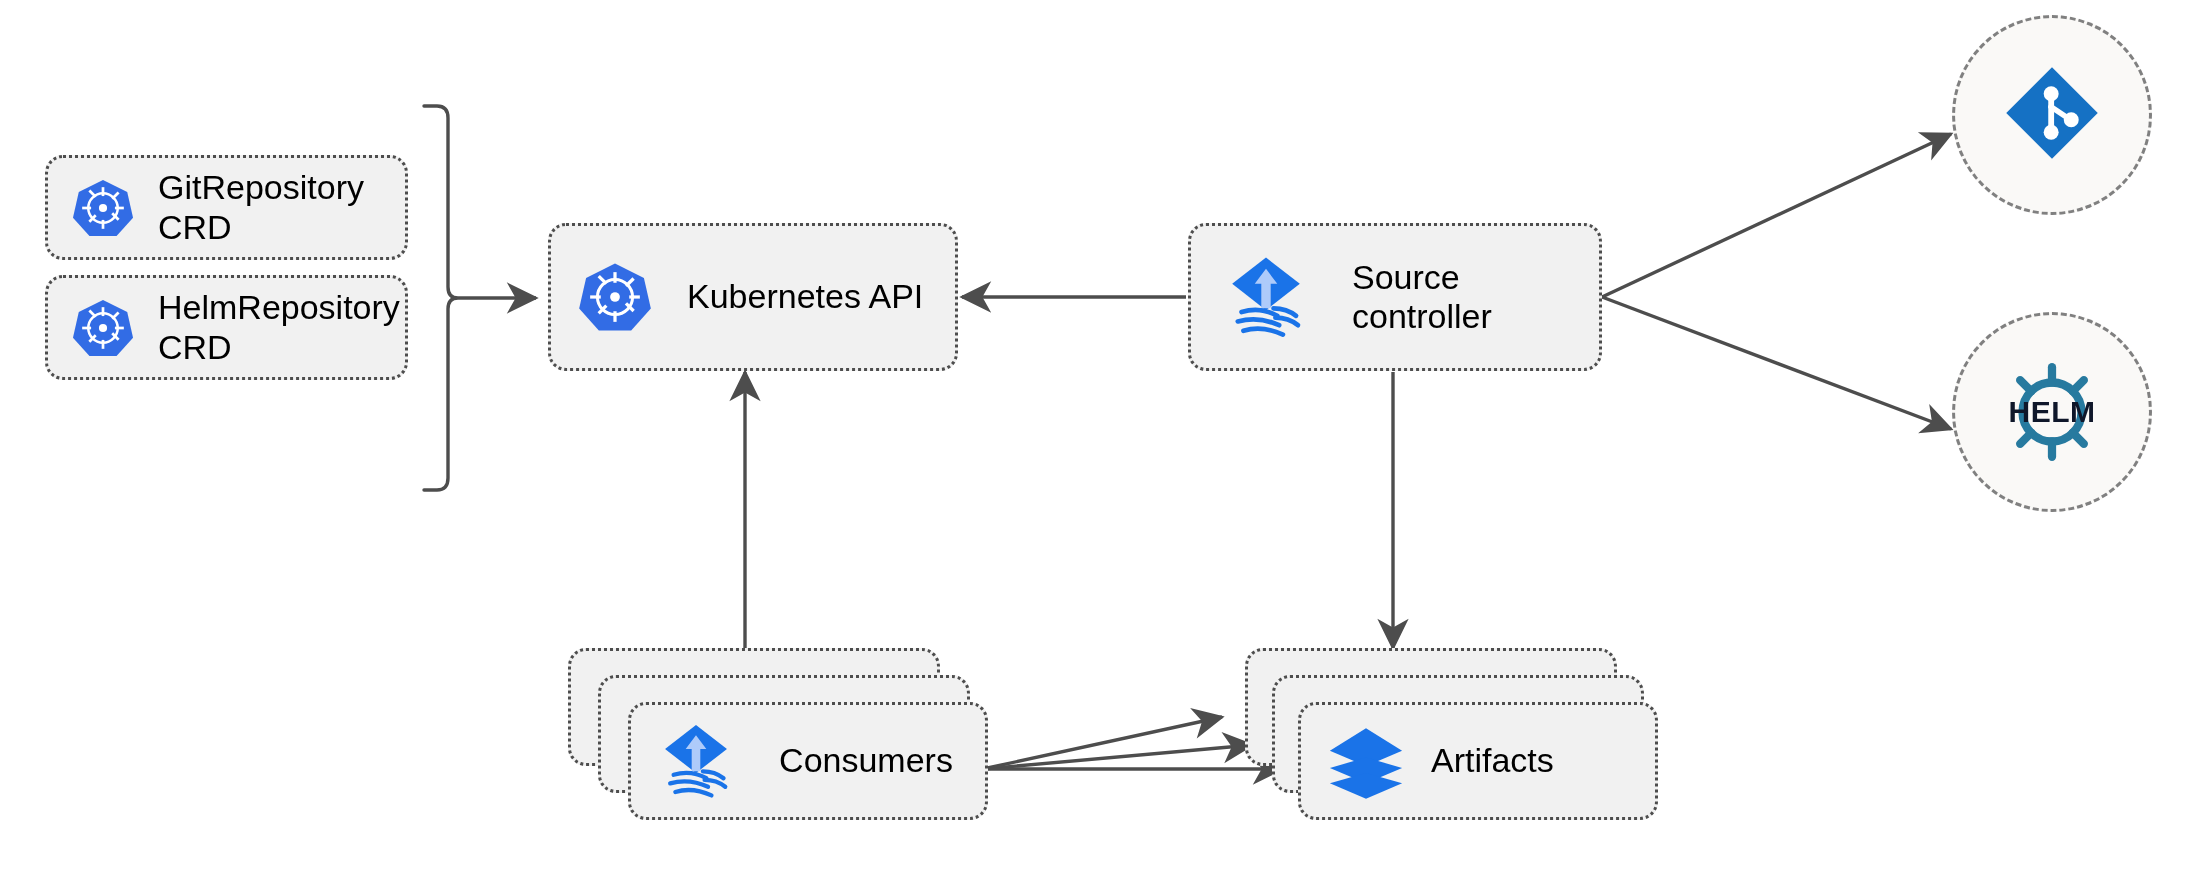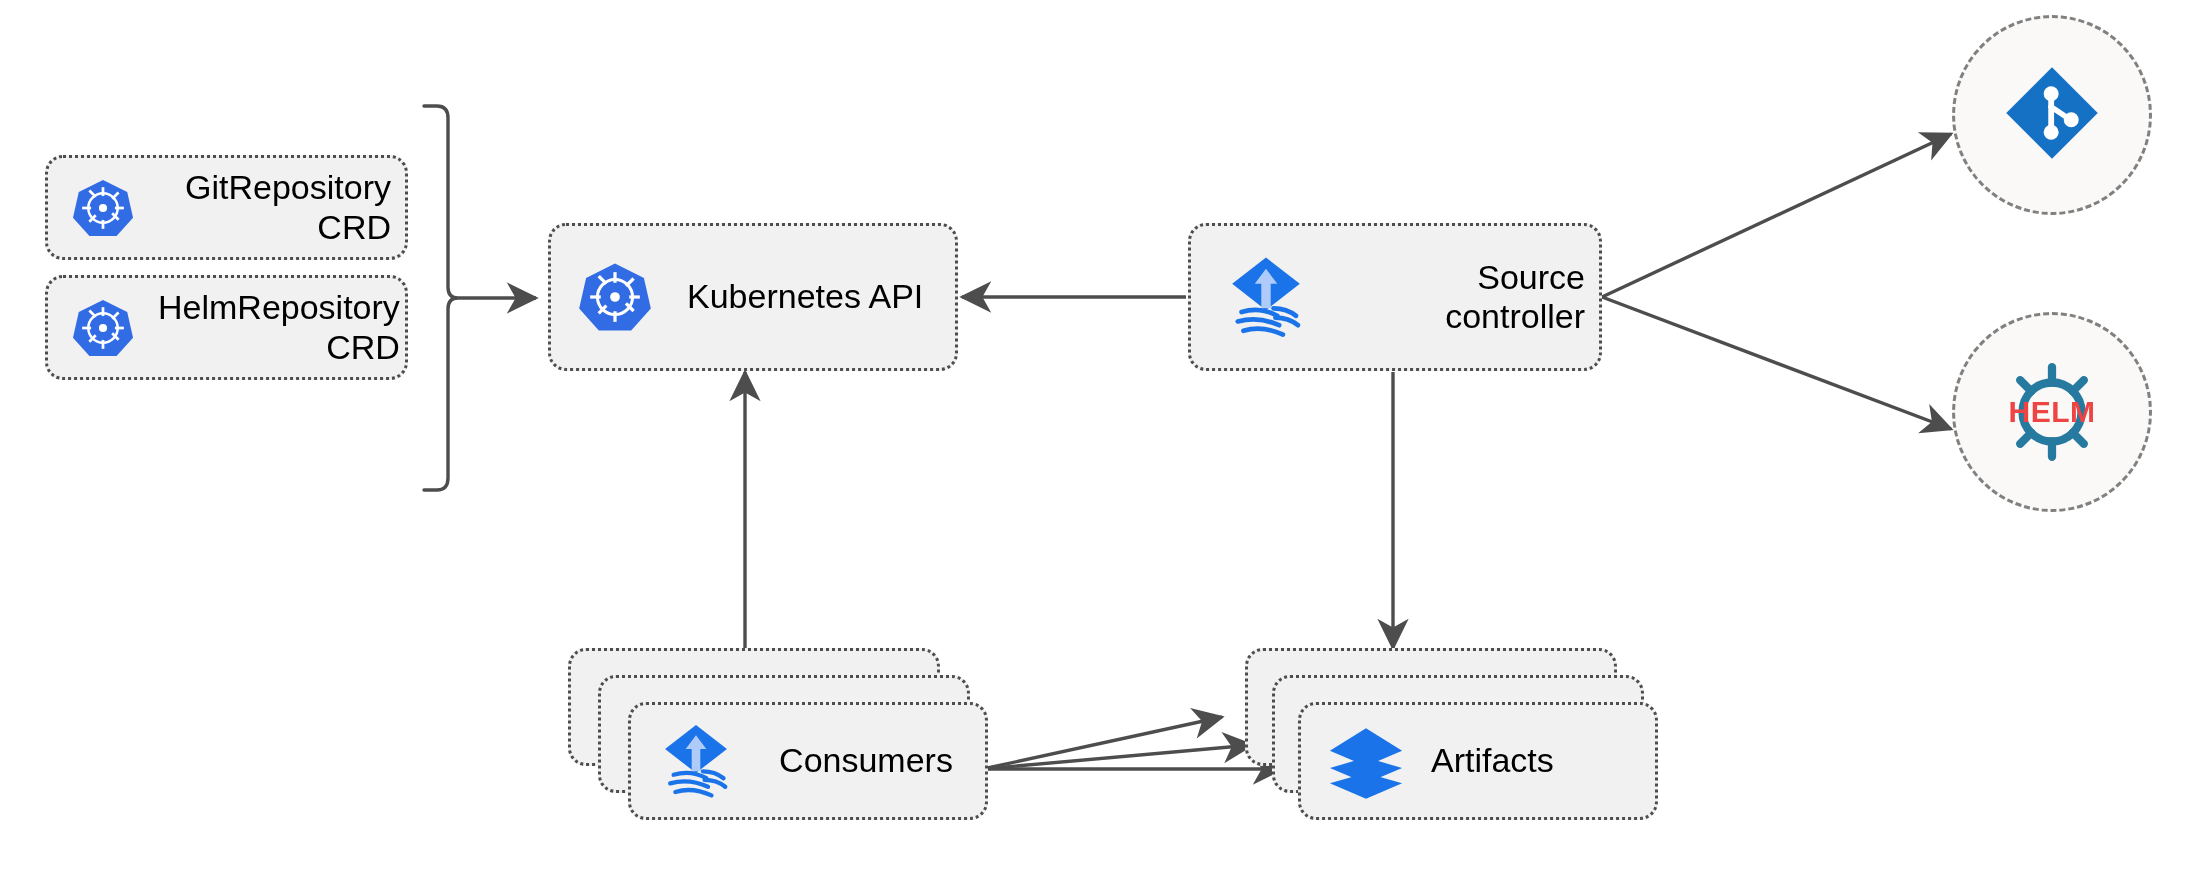--- a/index.html
+++ b/index.html
@@ -4,21 +4,21 @@
 <style>
   html,body{margin:0;padding:0;background:#ffffff;}
   body{width:2198px;height:878px;position:relative;overflow:hidden;
        font-family:"Liberation Sans","DejaVu Sans",sans-serif;}
   #canvas{position:absolute;inset:0;width:2198px;height:878px;}
   svg.edges{position:absolute;left:0;top:0;width:2198px;height:878px;pointer-events:none;}
 
   .node{position:absolute;box-sizing:border-box;background:#f1f1f1;
         border:3px dotted #4d4d4d;border-radius:18px;
         display:flex;align-items:center;}
-  .node .label{color:#000000;font-size:34px;line-height:1.16;text-align:right;
+  .node .label{color:#000000;font-size:34px;line-height:1.16;text-align:left;
                white-space:pre-line;flex:1;padding-right:14px;}
   .node .ico{flex:0 0 auto;display:flex;align-items:center;justify-content:center;}
 
   .ghost{position:absolute;box-sizing:border-box;background:#f1f1f1;
          border:3px dotted #4d4d4d;border-radius:18px;}
 
   .circle{position:absolute;box-sizing:border-box;border:3px dashed #808080;
           border-radius:50%;background:#faf9f7;
           display:flex;align-items:center;justify-content:center;}
 </style>
@@ -112,21 +112,21 @@
           <path d="M40.5 38.5l2-2 6.6 6.6-2 2z"></path>
           <path d="M47.1 15l2 2-6.6 6.5-2-2z"></path>
           <path d="M23.5 38.5l2 2-6.6 6.6-2-2z"></path>
         </g>
         <circle cx="32" cy="32" r="15.2" fill="none" stroke="#ffffff" stroke-width="2.6"></circle>
       </svg>
     </span>
     <span class="label" style="text-align:left;">Kubernetes API</span>
   </div>
 
-  <div class="node" style="left:1188px;top:223px;width:414px;height:148px;">
+  <div class="node" style="left:1188px;top:223px;width:414px;height:148px;gap:11px;">
     <span class="ico" style="width:150px;">
       <svg width="94" height="94" viewBox="0 0 100 100">
         <path d="M50 8 L86 36 L50 64 L14 36 Z" fill="#1a73e8"></path>
         <path d="M50 20 L62 36 L55 36 L55 62 L45 62 L45 36 L38 36 Z" fill="#aecbfa"></path>
         <g stroke="#1a73e8" stroke-width="5" fill="none" stroke-linecap="round">
           <path d="M24 66 Q44 60 62 70"></path>
           <path d="M20 76 Q42 70 64 80"></path>
           <path d="M26 86 Q46 80 68 90"></path>
           <path d="M58 62 Q72 62 82 70"></path>
           <path d="M60 72 Q74 72 84 80"></path>
@@ -192,18 +192,18 @@
           <path d="M50 12 L50 25"></path>
           <path d="M50 75 L50 88"></path>
           <path d="M23 23 L32.5 32.5"></path>
           <path d="M67.5 67.5 L77 77"></path>
           <path d="M77 23 L67.5 32.5"></path>
           <path d="M32.5 67.5 L23 77"></path>
         </g>
       </svg>
       <span style="position:absolute;left:0;top:0;width:118px;height:118px;
                    display:flex;align-items:center;justify-content:center;
-                   color:#ef4444;font-size:30px;font-weight:bold;
+                   color:#0f172a;font-size:30px;font-weight:bold;
                    letter-spacing:0.5px;">HELM</span>
     </span>
   </div>
 
 </div>
 
 </body></html>

